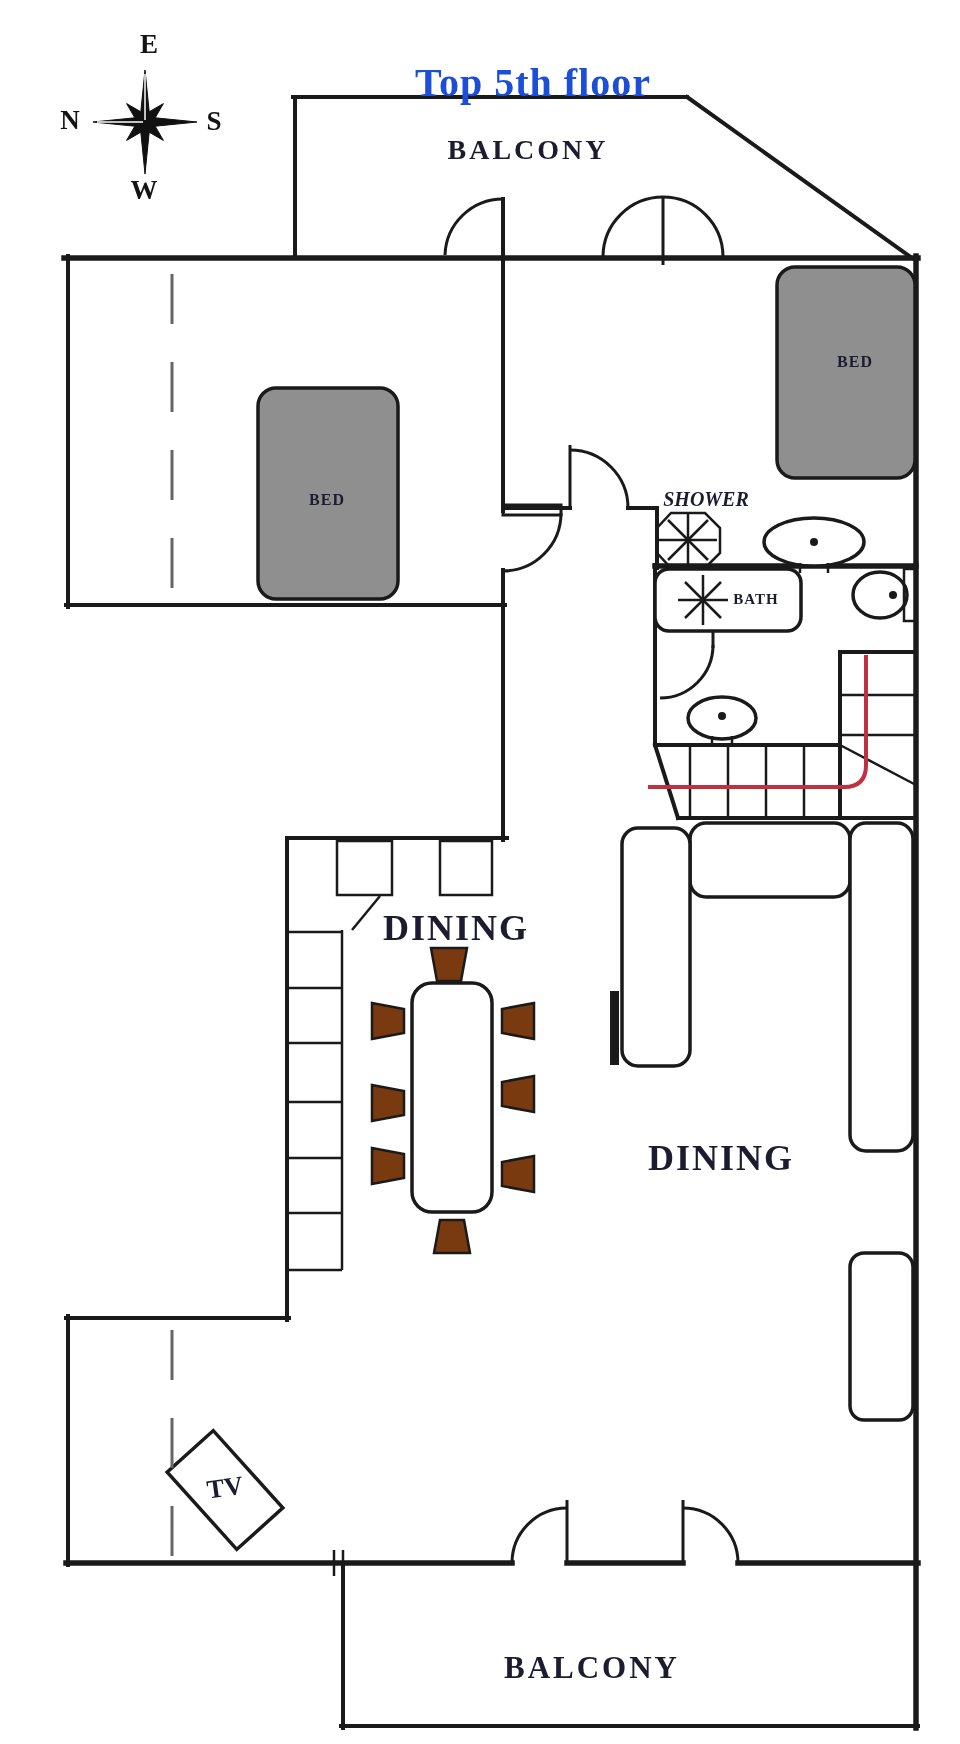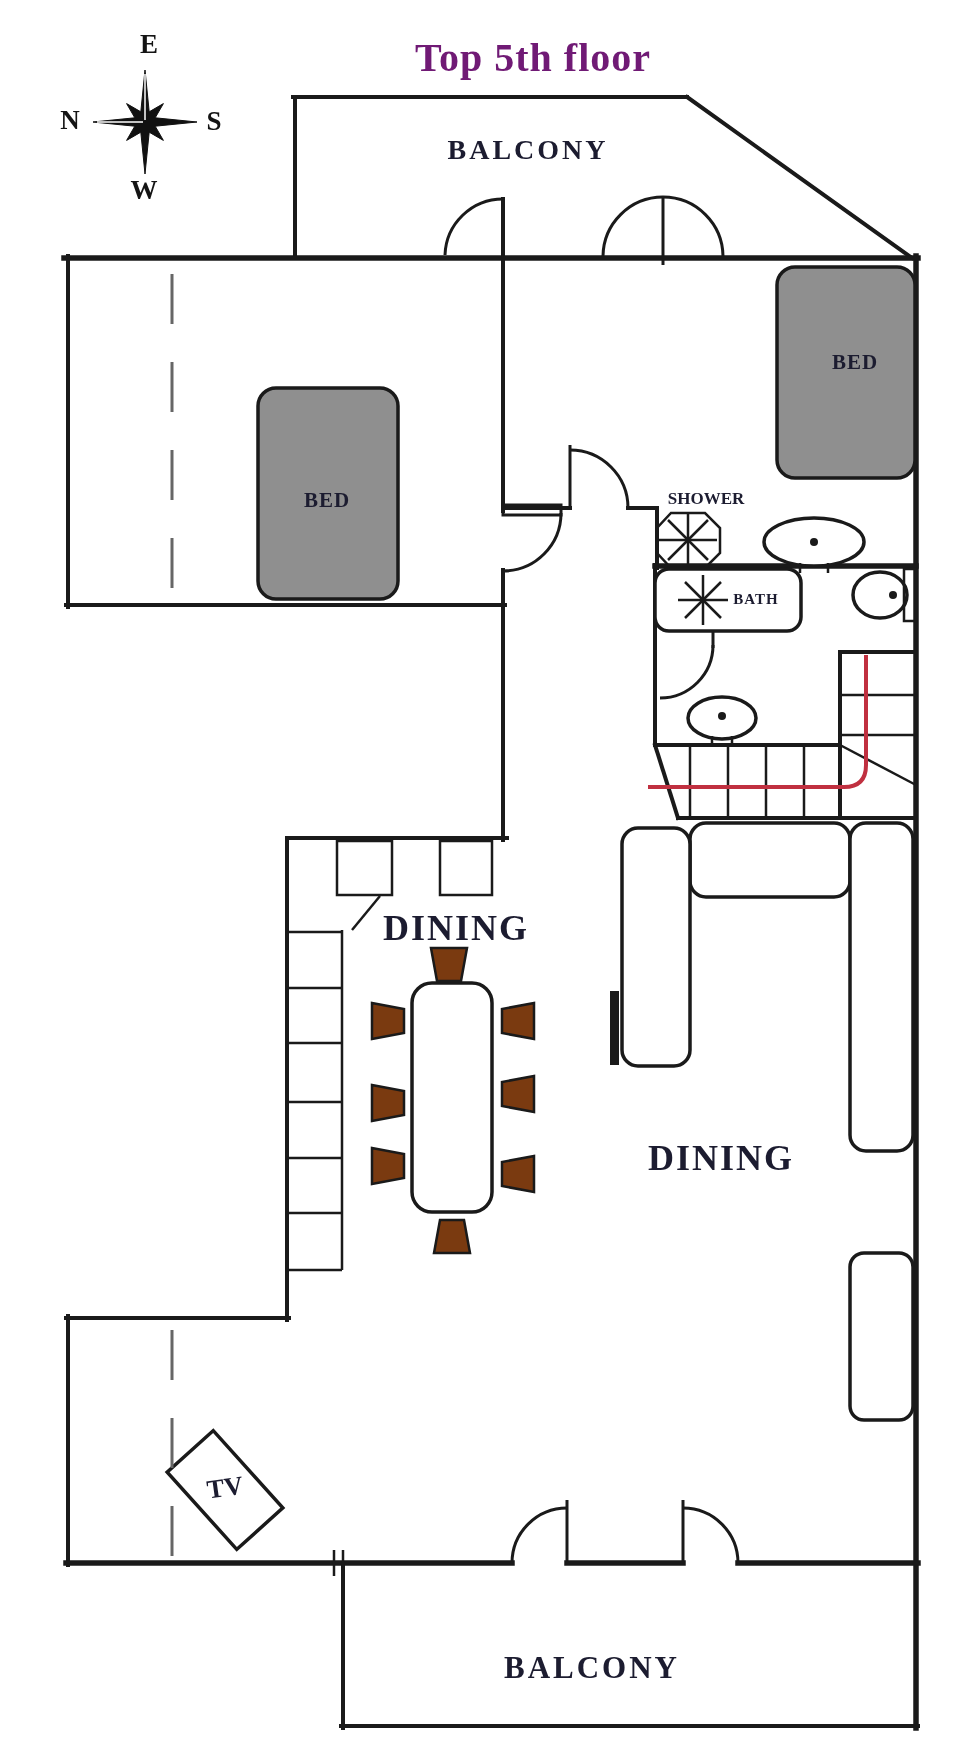--- a/index.html
+++ b/index.html
@@ -12,26 +12,26 @@
   .furn{stroke:var(--wall,#1a1a1a);stroke-width:3.5;fill:#ffffff;}
   .bedrect{stroke:var(--wall,#1a1a1a);stroke-width:3.5;fill:var(--bed-fill,#8f8f8f);}
   .chair{stroke:var(--wall,#1a1a1a);stroke-width:2.5;fill:var(--chair-fill,#7a3a10);}
   .rail{stroke:var(--stair-rail,#c03040);stroke-width:4;fill:none;}
   .dash{stroke:#666;stroke-width:3;fill:none;stroke-dasharray:50 38;}
   .doorarc{stroke:var(--wall,#1a1a1a);stroke-width:3;fill:none;}
   .star{fill:#111;stroke:#111;stroke-width:1;}
   .starline{stroke:#fff;stroke-width:1.5;}
   .lbl{position:absolute;transform:translate(-50%,-50%);color:var(--label-text,#1c1c30);
        font-weight:bold;white-space:nowrap;user-select:none;}
-  .lbl-title{font-size:40px;color:#701a75;letter-spacing:1px;}
+  .lbl-title{font-size:40px;color:#1d4ed8;letter-spacing:1px;margin-top:25px;}
   .lbl-balcony{font-size:28px;letter-spacing:3px;}
   .lbl-balcony-b{font-size:31px;letter-spacing:3px;}
   .lbl-room{font-size:36px;letter-spacing:2px;}
-  .lbl-bed{font-size:21px;letter-spacing:1px;text-align:right;}
-  .lbl-shower{font-size:17px;}
+  .lbl-bed{font-size:16px;letter-spacing:1px;text-align:right;}
+  .lbl-shower{font-size:20px;font-style:italic;}
   .lbl-bath{font-size:15px;letter-spacing:1px;}
   .lbl-tv{font-size:26px;transform:translate(-50%,-50%) rotate(-8deg);}
   .lbl-compass{font-size:27px;color:#141414;}
 </style>
 </head>
 <body>
 
 <div id="plan">
 
   <svg width="960" height="1744" viewBox="0 0 960 1744">

